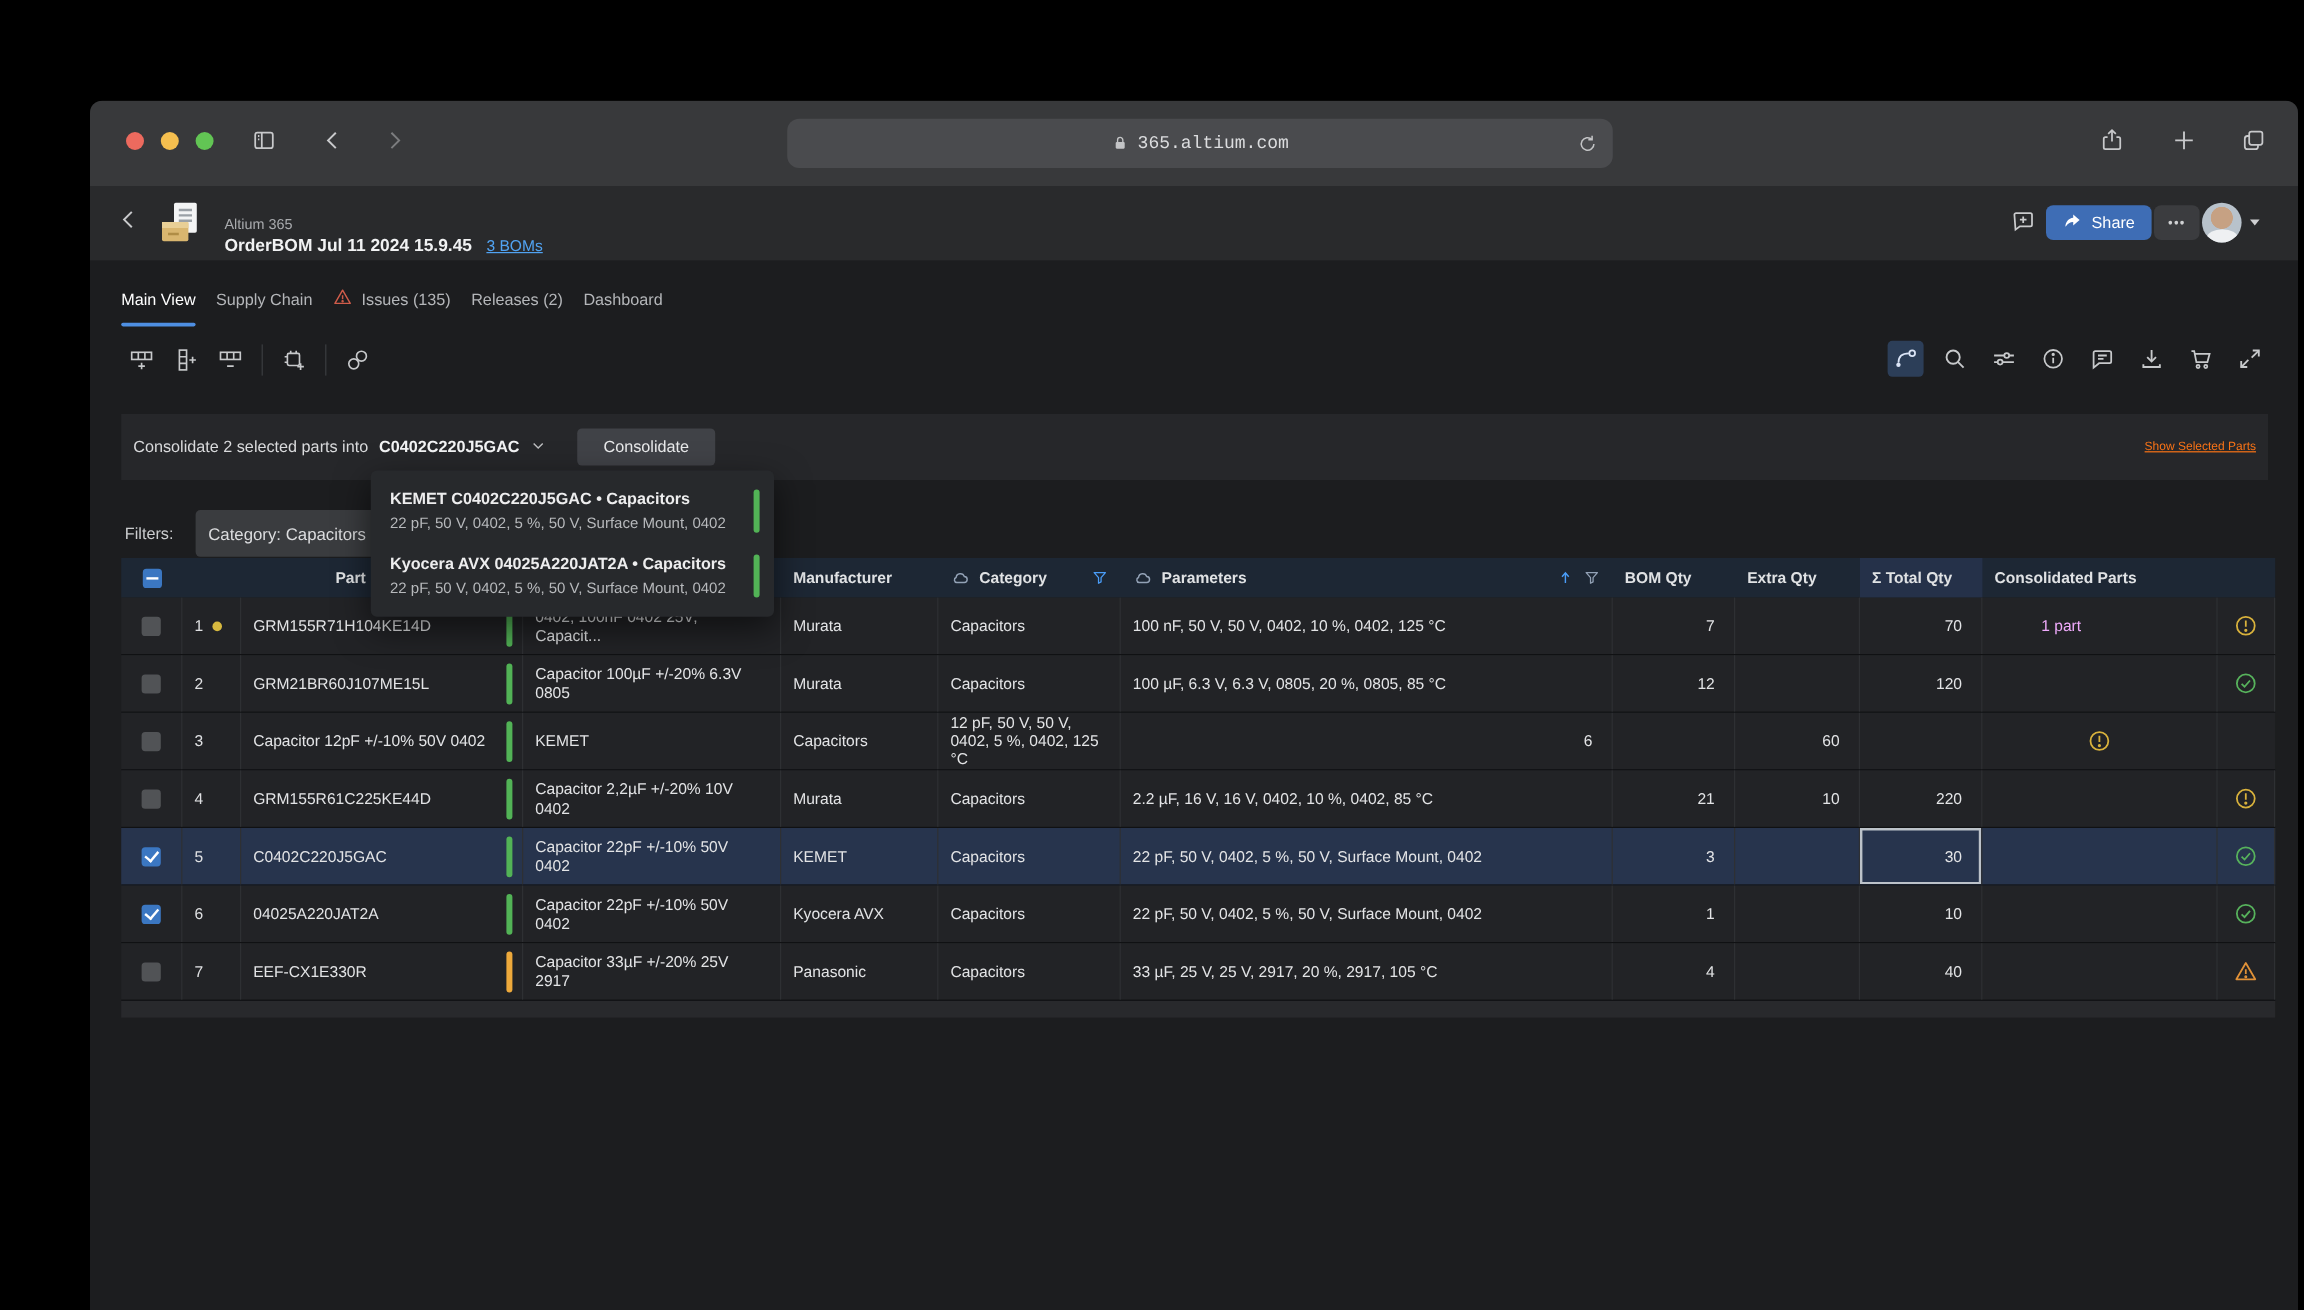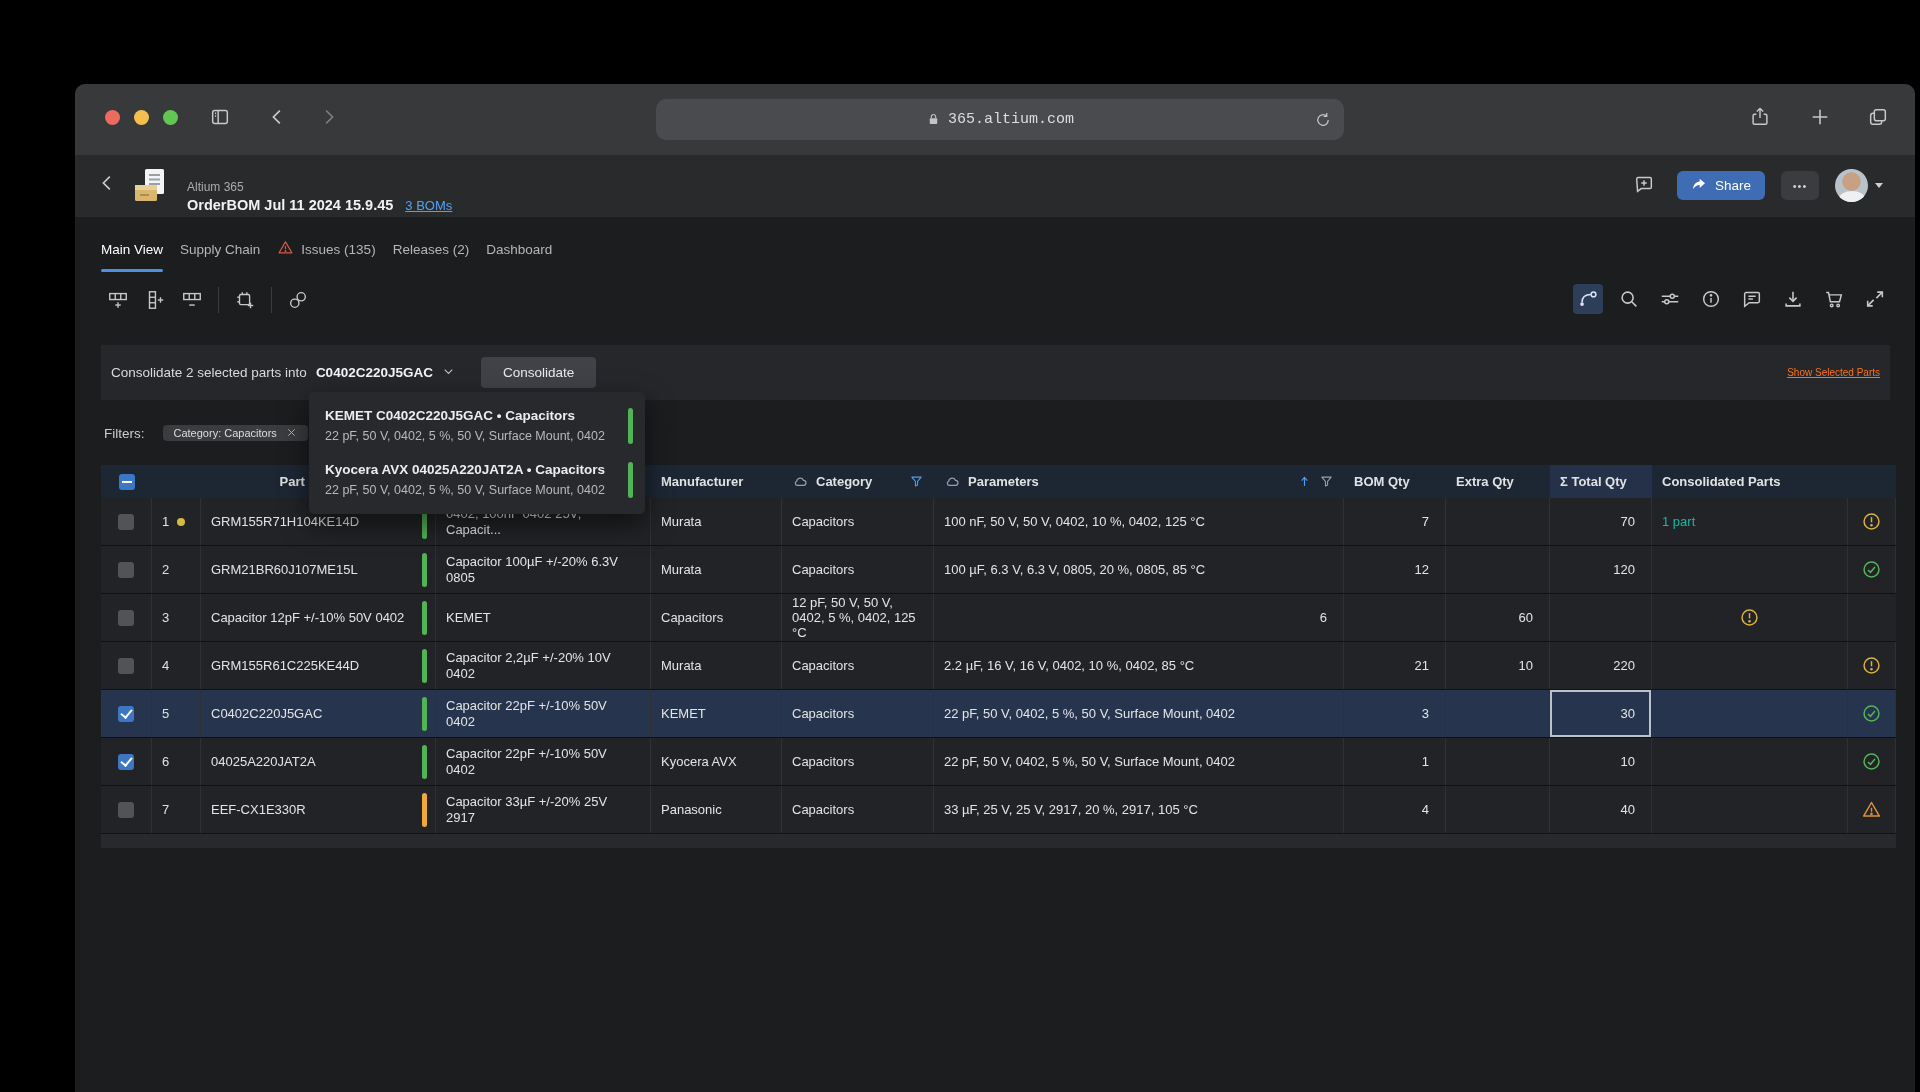--- a/index.html
+++ b/index.html
@@ -25,21 +25,21 @@
   
   .pagehead { position:absolute; left:0; top:71px; width:100%; height:62px; background:#292a2c; }
   .back-btn { position:absolute; left:22px; top:17px; width:26px; height:26px; color:#c7c8ca; }
   .back-btn svg { width:22px; height:22px; }
   .doc-ic { position:absolute; left:56px; top:12px; width:40px; height:38px; }
   .titles { position:absolute; left:112px; top:9px;margin-top:16px; }
   .app-name { font-size:12px; color:#a9abae; }
   .title-row { display:flex; gap:12px; align-items:baseline; margin-top:3px; }
   .doc-title { font-size:14.5px; font-weight:bold; color:#f1f2f3; }
   .bom-link { font-size:13px; color:#51a3f2; }
-  .head-right { position:absolute; right:32px; top:14px; display:flex; align-items:center; gap:16px; }
+  .head-right { position:absolute; right:32px; top:14px; display:flex; align-items:center; gap:2px; }
   .feedback-btn { width:33px; height:28px; border:0; background:transparent; color:#c9cacc; display:flex; align-items:center; justify-content:center; }
   .feedback-btn svg { width:22px; height:22px; }
   .share-btn { height:29px; padding:0 14px; background:#3e6db5; border:0; border-radius:6px; color:#fff;
                font-size:13.5px; font-family:inherit; display:flex; align-items:center; gap:8px; }
   .share-btn svg { width:16px; height:16px; }
   .more-btn { width:38px; height:29px; background:#3b3c3f; border:0; border-radius:6px; color:#d0d1d3;
               font-size:11px; letter-spacing:1px; }
   .avatar-wrap { display:flex; align-items:center; gap:7px; }
   .avatar { width:33px; height:33px; border-radius:50%; position:relative; overflow:hidden;
             background:radial-gradient(circle at 50% 38%, #c6a183 0 34%, #b8c2cb 36%); }
@@ -68,22 +68,22 @@
                display:flex; align-items:center; padding:0 10px; font-size:13.5px; color:#d9dadc; }
   .cons-target { display:flex; align-items:center; gap:9px; margin-left:9px; font-weight:bold; color:#f3f4f5; }
   .cons-target svg { width:13px; height:13px; color:#bcbdbf; }
   .cons-btn { margin-left:26px; height:31px; padding:0 22px; background:#404247; border:0; border-radius:4px;
               color:#e9eaeb; font-size:13.5px; font-family:inherit; }
   .show-selected { margin-left:auto; color:#f97316; font-size:10px; }
 
   
   .filters { position:absolute; left:29px; top:341px; display:flex; align-items:center; gap:18px; }
   .filters-label { font-size:13.5px; color:#cbcdcf; }
-  .chip { height:16px; background:#3a3c3f; border-radius:4px; padding:0 11px; display:flex; align-items:center; gap:9px;
-          font-size:11px; color:#dcdddf; }
+  .chip { height:39px; background:#3a3c3f; border-radius:4px; padding:0 11px; display:flex; align-items:center; gap:9px;
+          font-size:14px; color:#dcdddf; }
   .chip svg { width:11px; height:11px; color:#b9babc; }
 
   
   .tbl { position:absolute; left:26px; top:381px; width:1795px; }
   .tbl-head, .tbl-row { display:grid; grid-template-columns:51px 49px 235px 215px 131px 152px 410px 102px 104px 102px 196px 48px; }
   .tbl-head { height:33px; background:#1d2734; }
   .hcell { display:flex; align-items:center; gap:7px; padding:0 10px; font-size:13px; font-weight:bold; color:#e0e2e4; overflow:hidden; }
   .hcell.center { justify-content:center; }
   .hcell .cloud { width:17px; height:17px; color:#93a2b6; flex:none; }
   .hcell .funnel { width:15px; height:15px; flex:none; }
@@ -96,21 +96,21 @@
   .tbl-row { height:48px; background:#222326; border-bottom:1px solid #101113; position:relative; }
   .tbl-row.selected { background:#27344d; }
   .cell { display:flex; align-items:center; padding:0 10px; font-size:13px; color:#e3e4e6; overflow:hidden;
           border-right:1px solid #2e3033; }
   .cell:last-child { border-right:0; }
   .cell.num { color:#dfe0e2; gap:8px; }
   .cell.right { justify-content:flex-end; padding-right:16px; }
   .cell.center { justify-content:center; }
   .cell.desc { font-size:13px; line-height:16px; padding-right:14px; }
   .cell.desc.low { align-items:flex-end; padding-bottom:7px; }
-  .cell a { color:#14b8a6; text-decoration:none; }
+  .cell a { color:#f0abfc; text-decoration:none;margin-left:39px; }
   .dot { width:8px; height:8px; border-radius:50%; background:#d7b93f; }
   .vbar { position:absolute; left:321px; top:7px; width:5px; height:34px; border-radius:2.5px; }
   .vbar.green { background:#52b356; }
   .vbar.orange { background:#eda93b; }
   .cb { width:16px; height:16px; border-radius:3px; background:#515356; position:relative; }
   .cb.on { background:#3b77c2; }
   .cb.on::after { content:""; position:absolute; left:4.5px; top:1.5px; width:5px; height:9px;
                   border:solid #fff; border-width:0 2px 2px 0; transform:rotate(40deg); }
   .cb.ind { background:#3b77c2; }
   .cb.ind::after { content:""; position:absolute; left:3px; top:7px; width:10px; height:2.5px; background:#fff; }

